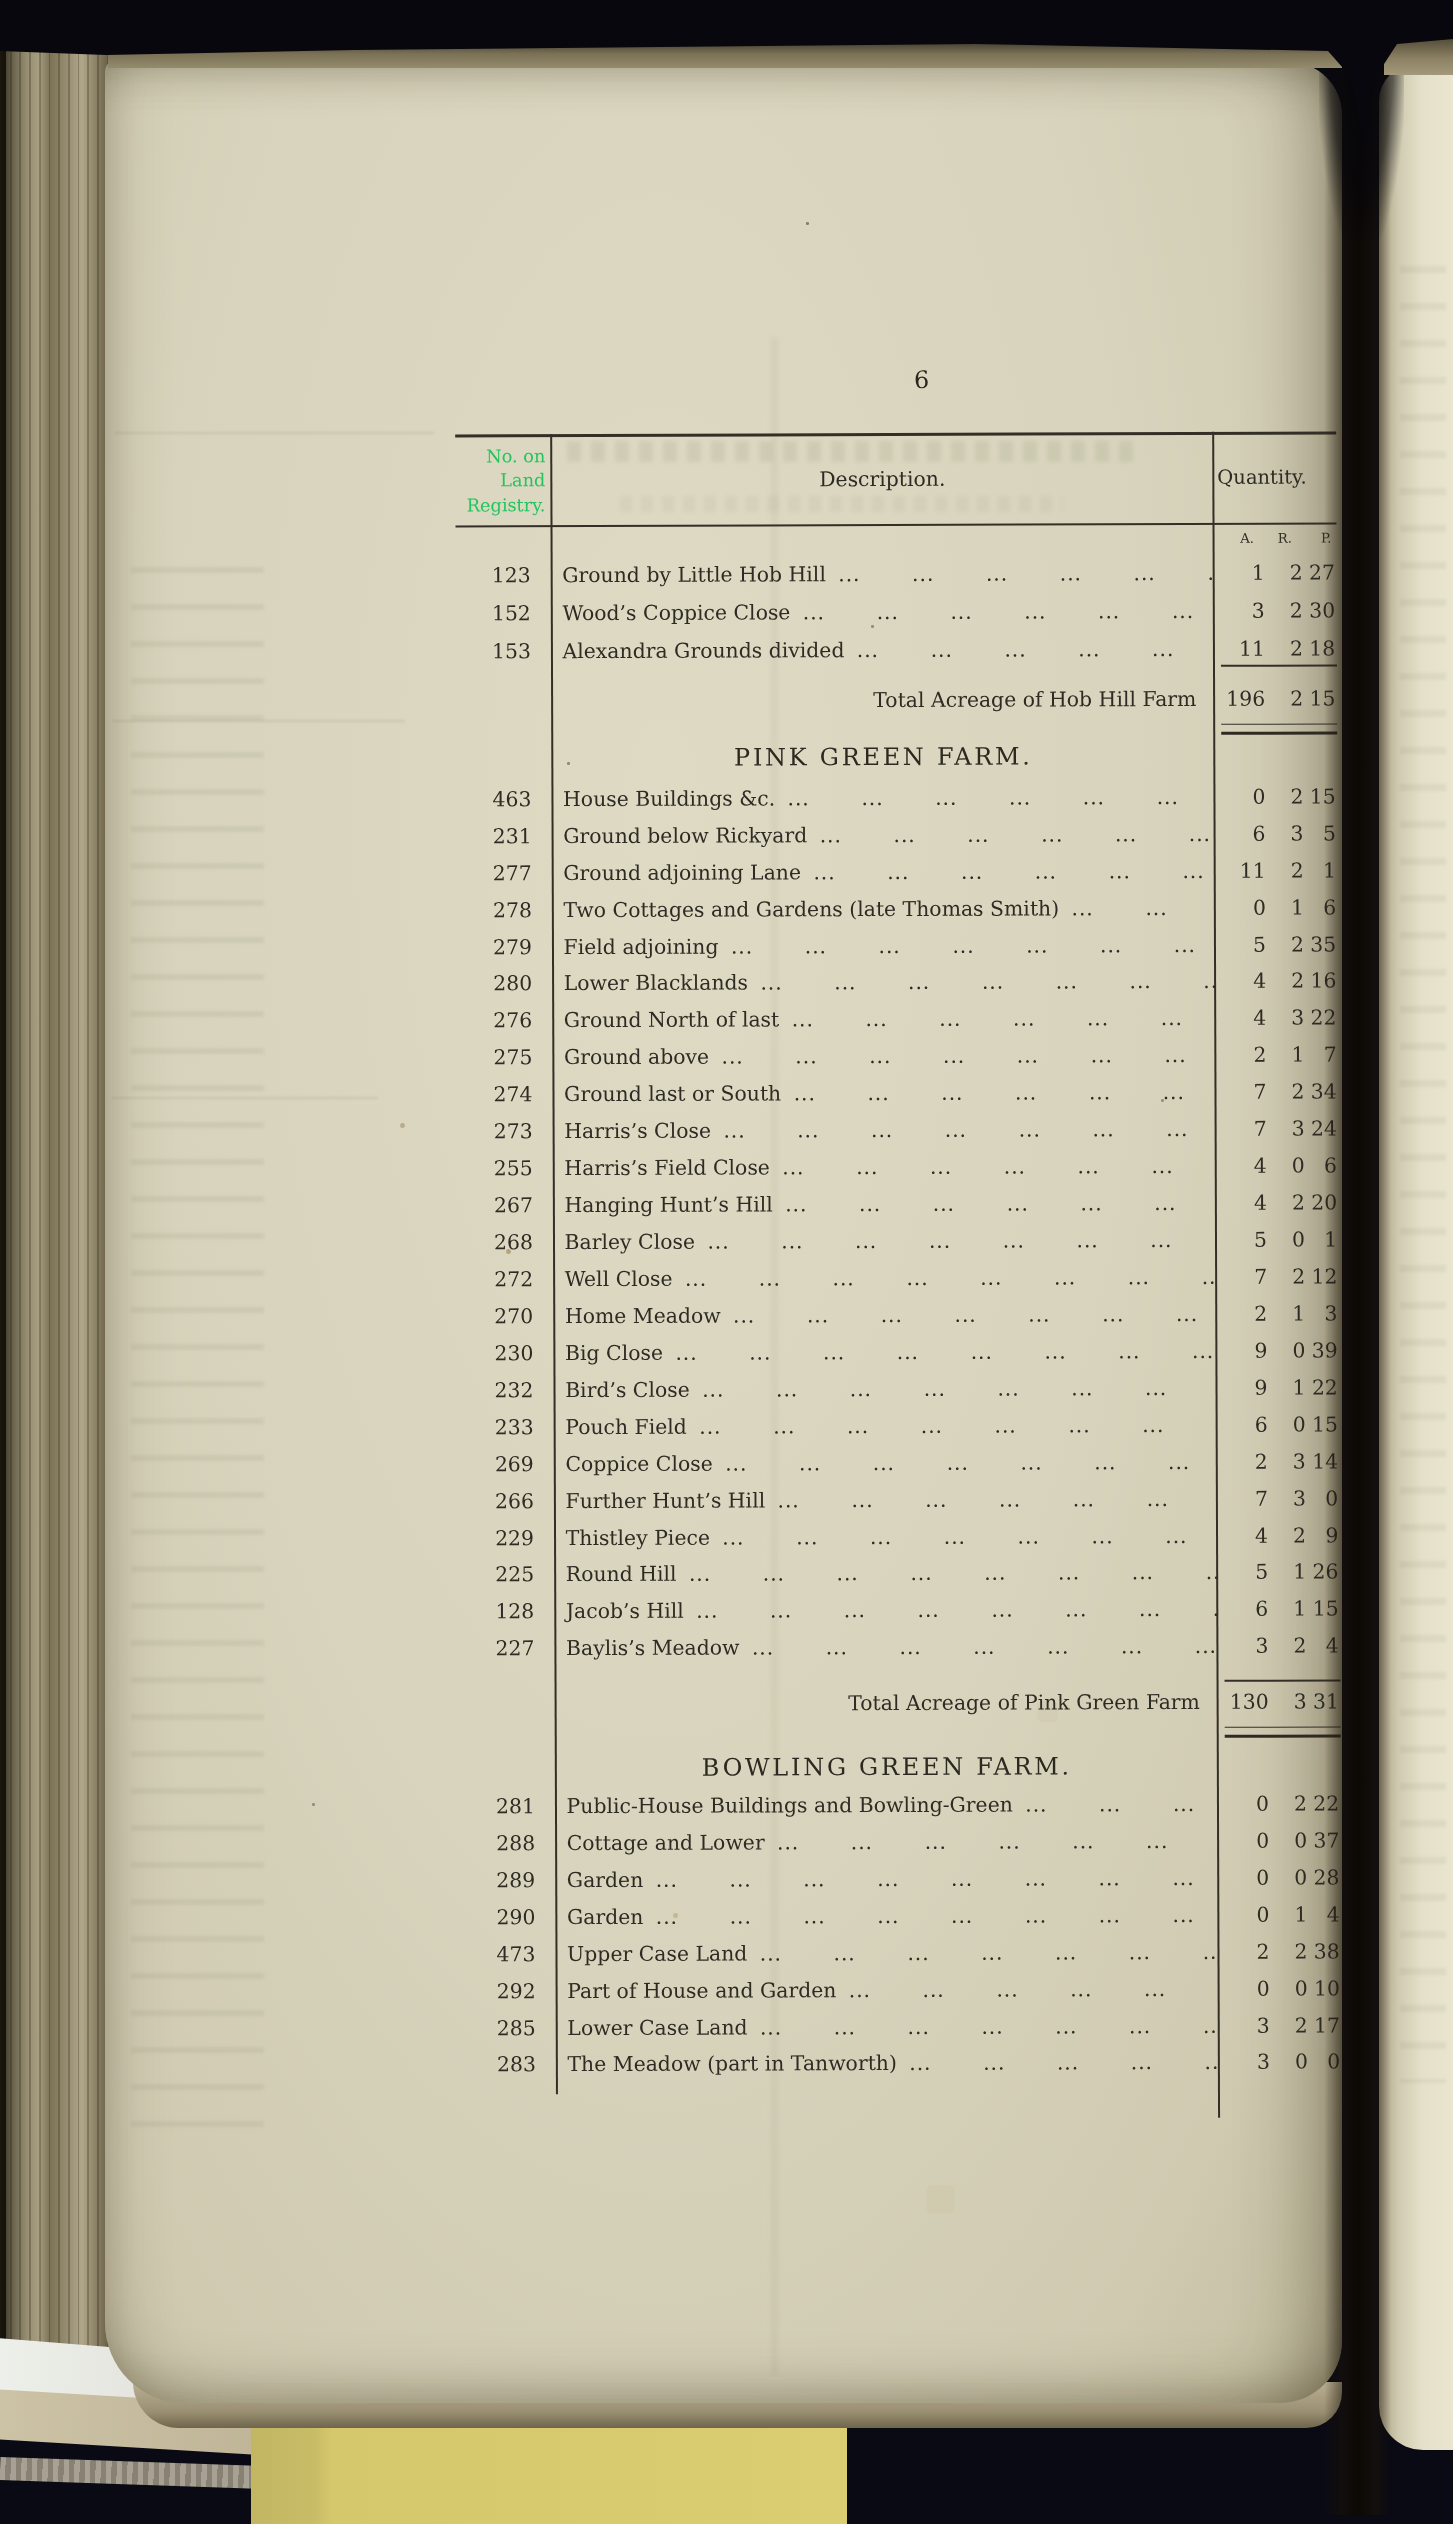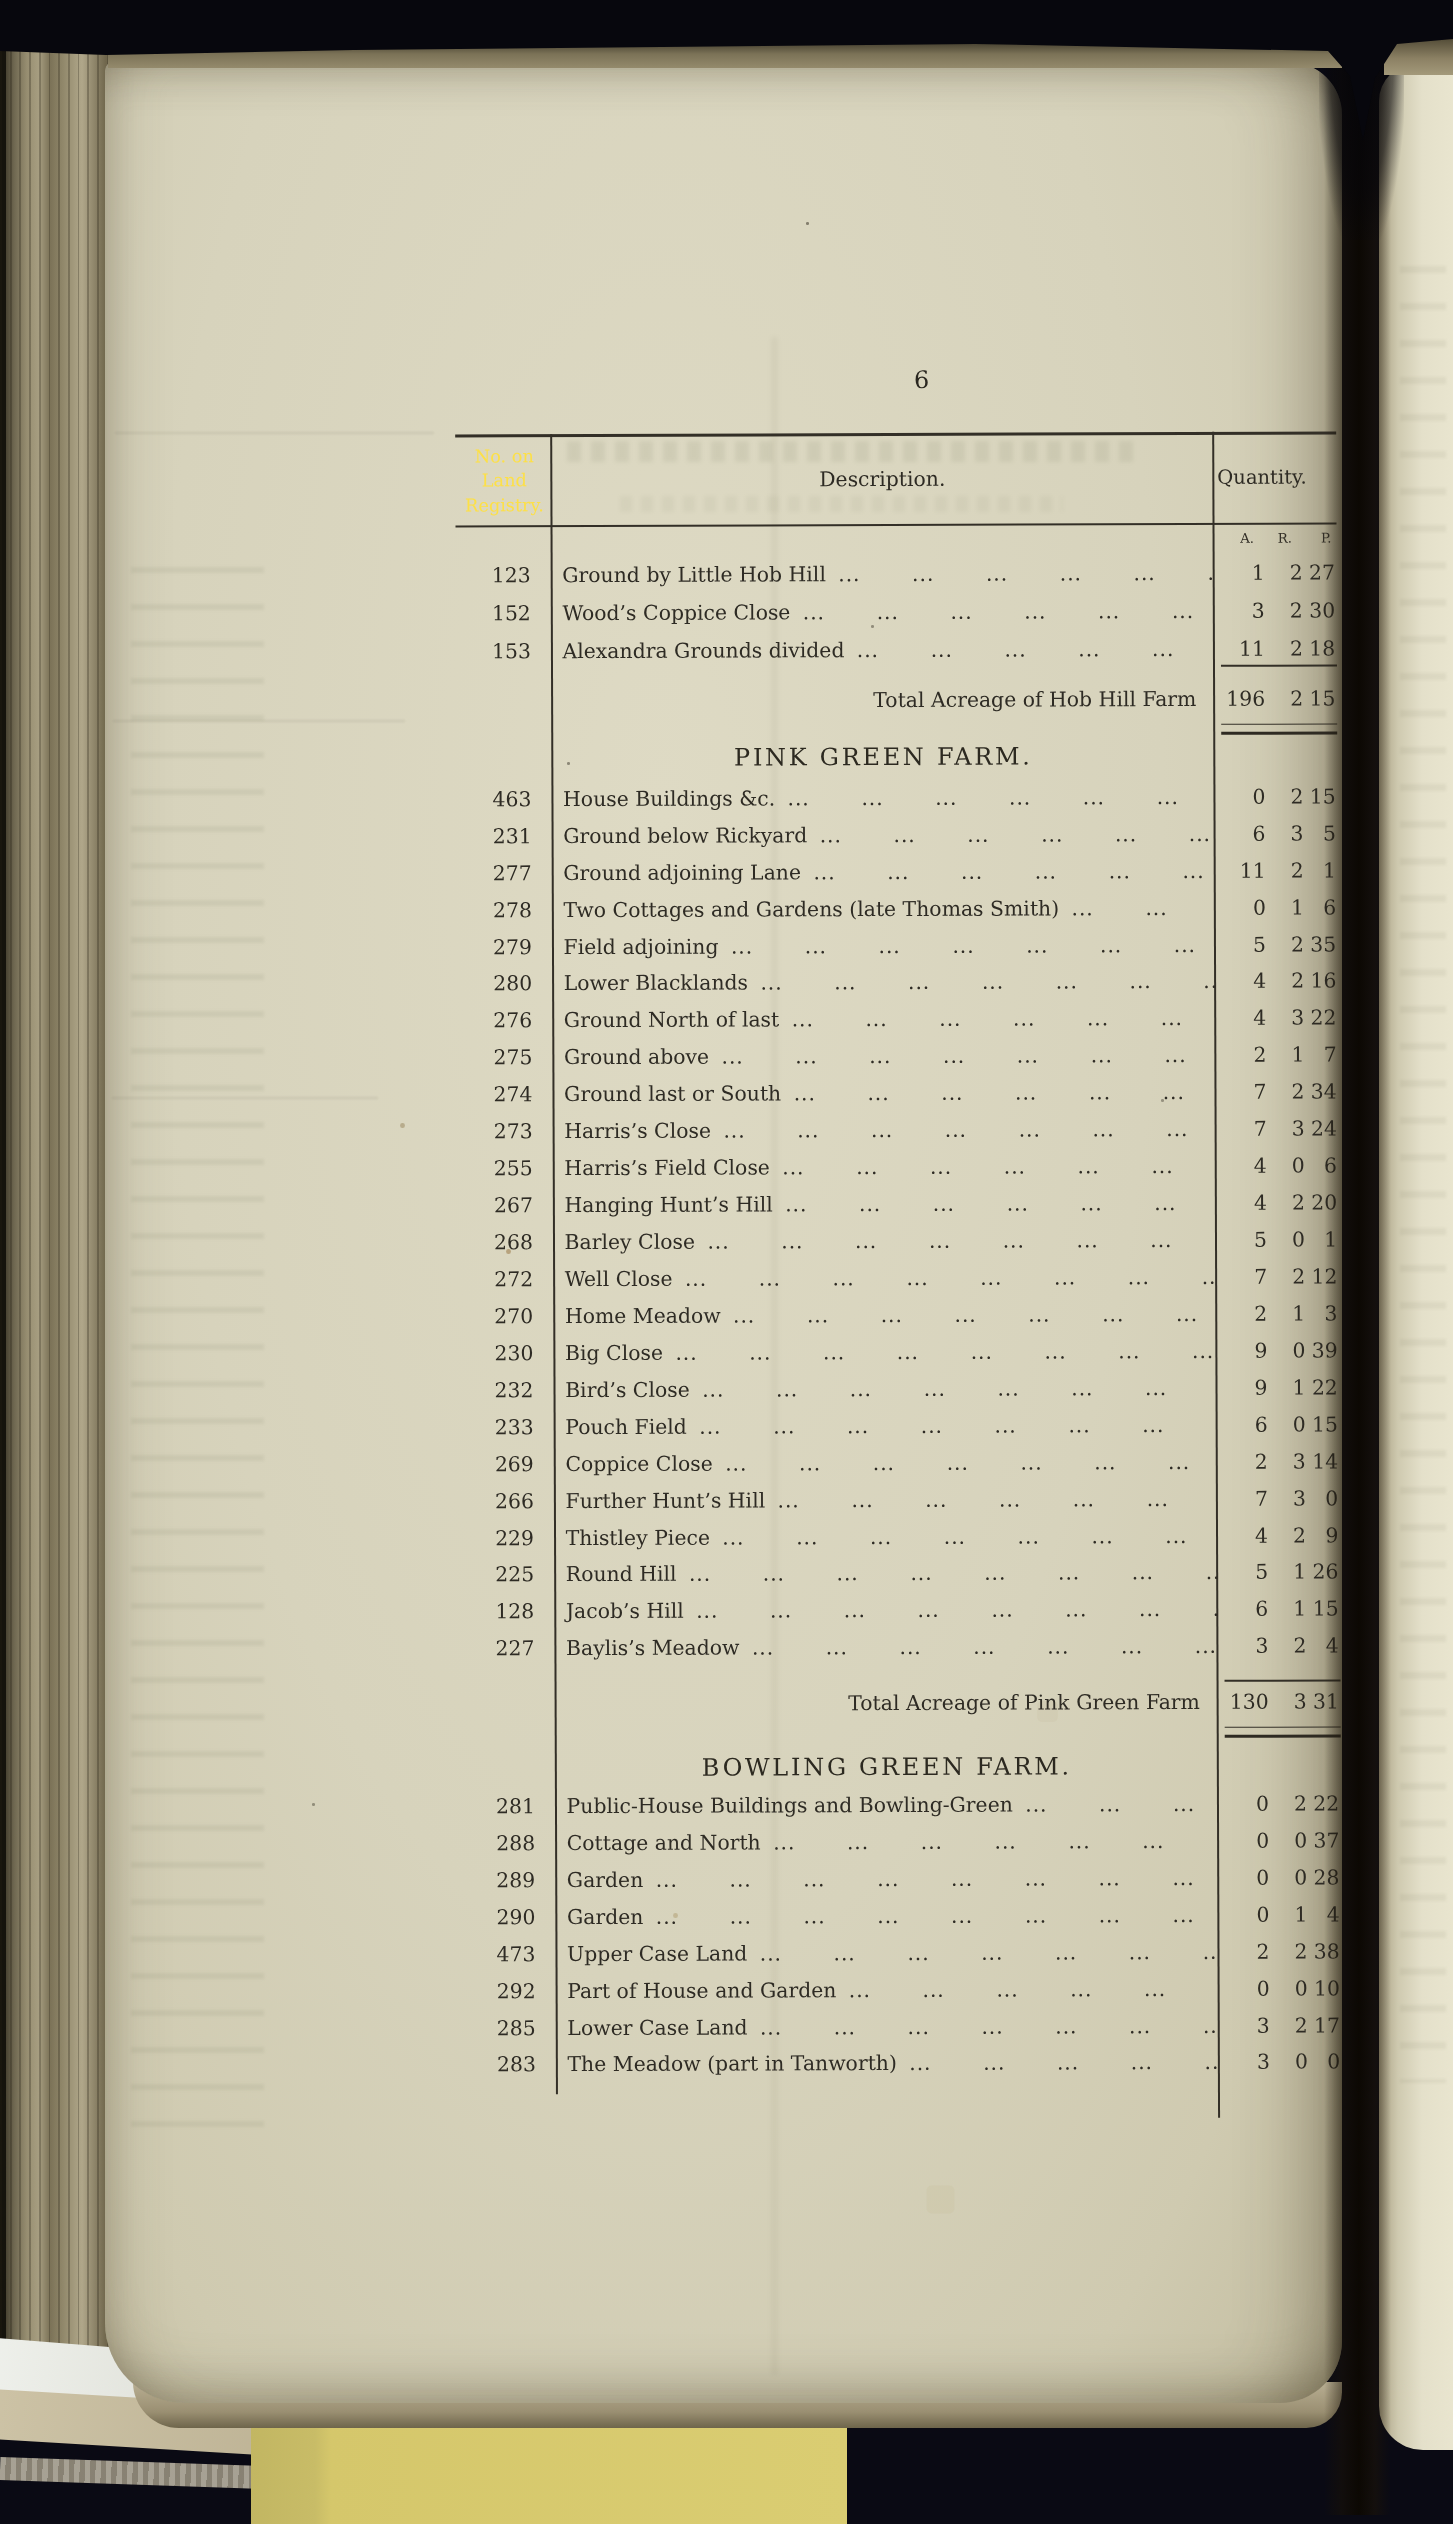--- a/index.html
+++ b/index.html
@@ -58,22 +58,22 @@
     box-shadow:507px 1250px 0 0.9px rgba(140,100,45,.45),806px 222px 0 0 rgba(45,40,28,.5),
       1161px 1099px 0 0 rgba(45,40,28,.38),674px 1914px 0 0.9px rgba(150,120,60,.30),
       939px 2198px 0 12.4px rgba(175,155,90,.07),567px 762px 0 0 rgba(45,40,28,.45),
       1046px 1710px 0 8.9px rgba(160,140,80,.06),312px 1803px 0 0 rgba(45,40,28,.4),
       871px 625px 0 0 rgba(45,40,28,.42),401px 1124px 0 0.9px rgba(120,95,45,.35);}
 
   
   .print{position:absolute;left:0;top:0;width:1453px;height:2525px;transform:rotate(-0.2deg);transform-origin:886px 1241px;}
   .pageno{position:absolute;left:898px;top:366px;width:53px;text-align:center;font-size:24px;color:#2a2720;}
   .rule{position:absolute;background:#332f27;}
-  .hdr-col1{position:absolute;left:466px;top:443px;width:82px;text-align:center;
-    font-size:17.7px;line-height:24.4px;color:#fde047;}
+  .hdr-col1{position:absolute;left:466px;top:443px;width:82px;text-align:right;
+    font-size:17.7px;line-height:24.4px;color:#22c55e;}
   .hdr-desc{position:absolute;left:554px;top:467px;width:662px;text-align:center;font-size:20.4px;}
   .hdr-qty{position:absolute;left:1220px;top:467px;width:118px;text-align:left;font-size:19.5px;}
   .arp{position:absolute;left:1216px;top:532px;width:125px;display:flex;font-size:13.3px;color:#332f27;}
   .arp span{display:block;text-align:right;box-sizing:border-box;}
   .arp .a{width:51px;padding-right:10.6px;} .arp .r{width:38px;padding-right:10.6px;} .arp .p{width:35px;padding-right:6.2px;}
 
   .t-row{position:absolute;left:458px;width:883px;height:34px;display:flex;line-height:34px;font-size:20.4px;white-space:nowrap;}
   .c-no{width:96px;text-align:right;padding-right:21px;box-sizing:border-box;}
   .c-desc{width:662px;box-sizing:border-box;padding-left:10.6px;display:flex;overflow:hidden;}
   .c-desc .leader{flex:1 1 auto;min-width:0;overflow:hidden;white-space:pre;margin-left:12.4px;letter-spacing:0.9px;}
@@ -429,21 +429,21 @@
             <span class="desc-text">Public-House Buildings and Bowling-Green</span>
             <span class="leader">...       ...       ...       ...       ...       ...       ...       ...       ...       ...       ...       ...       </span>
           </span>
           <span class="c-a">0</span>
           <span class="c-r">2</span>
           <span class="c-p">22</span>
         </div>
         <div class="t-row" style="top: 1825px;">
           <span class="c-no">288</span>
           <span class="c-desc">
-            <span class="desc-text">Cottage and North</span>
+            <span class="desc-text">Cottage and Lower</span>
             <span class="leader">...       ...       ...       ...       ...       ...       ...       ...       ...       ...       ...       ...       </span>
           </span>
           <span class="c-a">0</span>
           <span class="c-r">0</span>
           <span class="c-p">37</span>
         </div>
         <div class="t-row" style="top: 1862px;">
           <span class="c-no">289</span>
           <span class="c-desc">
             <span class="desc-text">Garden</span>

